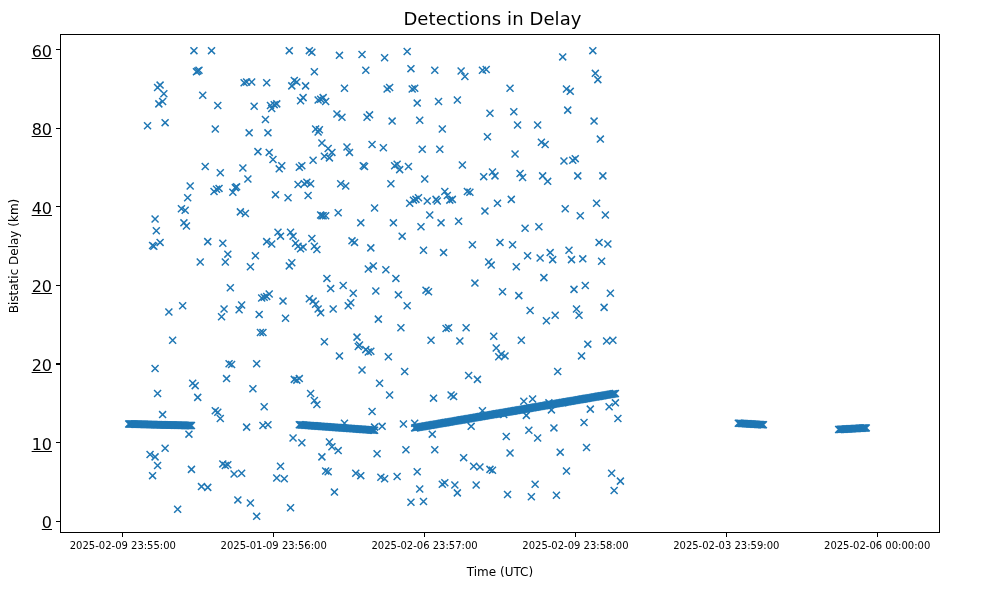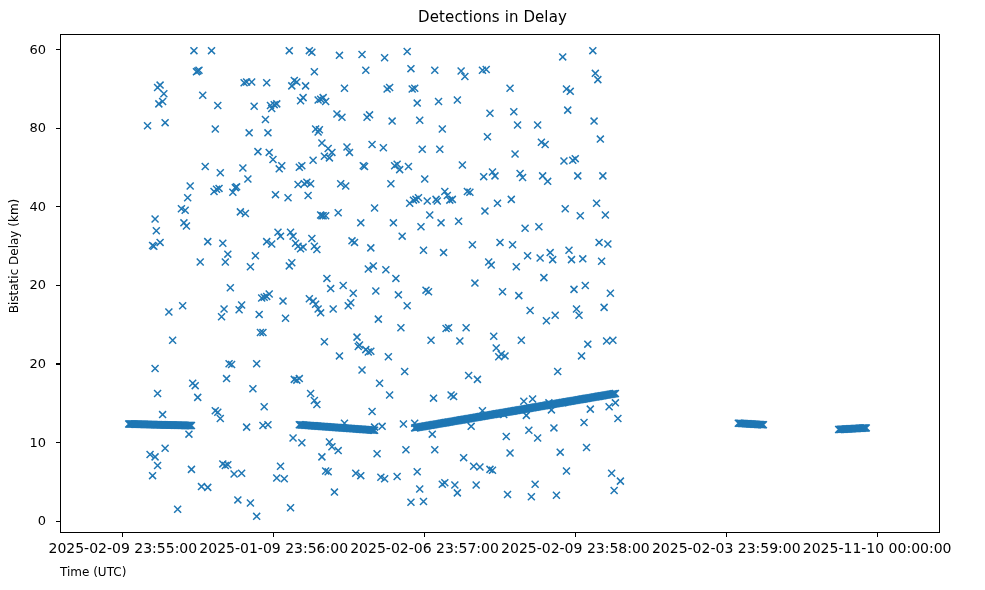--- a/index.html
+++ b/index.html
@@ -18,21 +18,21 @@
     width: 985px;
     height: 590px;
     background: #ffffff;
   }
   #chart-title {
     position: absolute;
     left: 0;
     top: 8px;
     width: 985px;
     text-align: center;
-    font-size: 15px;
+    font-size: 18px;
     color: #000000;
     letter-spacing: 0.1px;
   }
   
   #axes {
     position: absolute;
     left: 60px;
     top: 34px;
     width: 880px;
     height: 499px;
@@ -76,25 +76,26 @@
   .ytick .tmark {
     position: absolute;
     right: 0;
     top: -0.6px;
     width: 4px;
     height: 1.1px;
     background: #000000;
   }
   .ytick .tlabel {
     position: absolute;
-    right: 14px;
+    right: 8px;
     top: -8px;
-    font-size: 13px;
+    font-size: 16px;
     color: #000000;
     white-space: nowrap;
+    text-decoration: underline;
   }
   
   .xtick-wrap {
     position: absolute;
     left: 60px;
     top: 533px;
     width: 880px;
     height: 40px;
   }
   .xtick {
@@ -108,29 +109,30 @@
     top: 0;
     width: 1.1px;
     height: 4px;
     background: #000000;
   }
   .xtick .tlabel {
     position: absolute;
     top: 7px;
     left: 0;
     transform: translateX(-50%);
-    font-size: 14px;
+    font-size: 10px;
     color: #000000;
     white-space: nowrap;
   }
   #xlabel {
     position: absolute;
     left: 60px;
     top: 565px;
     width: 880px;
+    text-align: center;
     font-size: 12px;
     color: #000000;
   }
 </style>
 </head>
 <body>
 
 <div id="figure">
 
   <div id="chart-title">Detections in Delay</div>
@@ -1023,19 +1025,19 @@
       <div class="xtick" style="left: 515.429px;">
         <div class="tmark"></div>
         <div class="tlabel">2025-02-09 23:58:00</div>
       </div>
       <div class="xtick" style="left: 666.286px;">
         <div class="tmark"></div>
         <div class="tlabel">2025-02-03 23:59:00</div>
       </div>
       <div class="xtick" style="left: 817.143px;">
         <div class="tmark"></div>
-        <div class="tlabel">2025-11-10 00:00:00</div>
+        <div class="tlabel">2025-02-06 00:00:00</div>
       </div>
     </div>
 
   <div id="xlabel">Time (UTC)</div>
 
 </div>
 
 </body></html>

